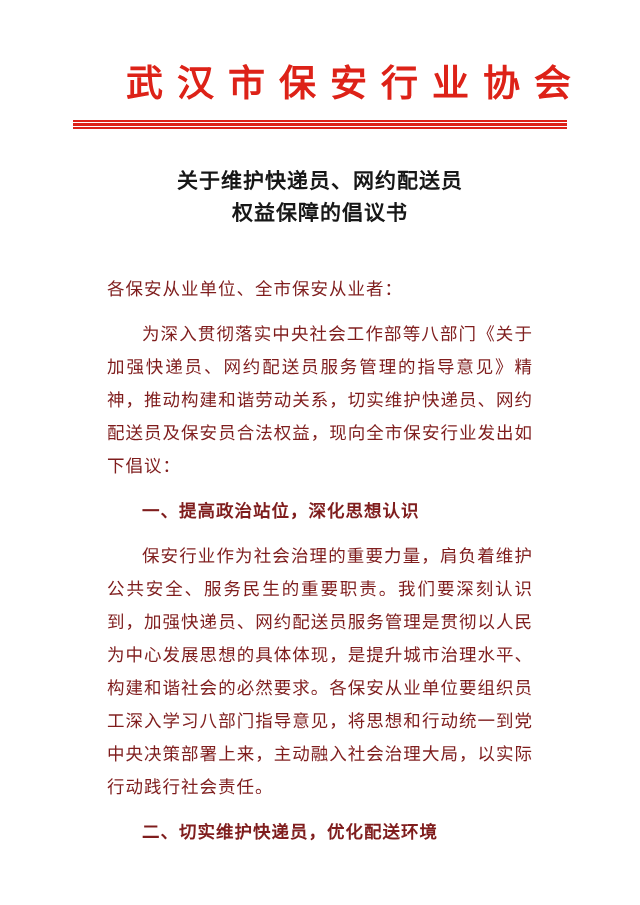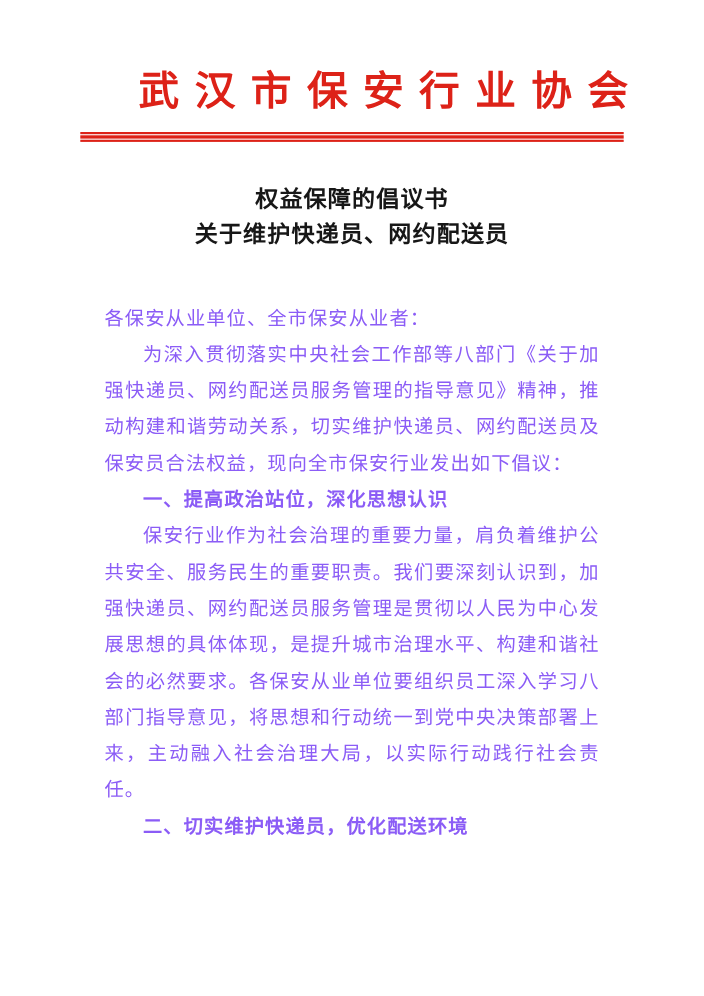--- a/index.html
+++ b/index.html
@@ -53,24 +53,24 @@
     color: #171717;
     letter-spacing: 1px;
   }
   .doc-title span { display: block; }
   
   .doc-body {
     width: 450px;
     margin: 44px auto 0;
   }
   .doc-body p {
-    margin: 0;
+    margin: 12px;
     font-size: 17.5px;
     line-height: 33px;
-    color: #8b5cf6;
+    color: #7f1d1d;
     letter-spacing: 1px;
     text-align: justify;
     text-justify: inter-ideograph;
   }
   .salutation { text-indent: 0; }
   .para { text-indent: 2em; }
   .sec-heading {
     font-family: "Liberation Sans", "DejaVu Sans", sans-serif;
     font-weight: 700;
     color: #1c1c1c;
@@ -87,22 +87,22 @@
   <header>
     <div class="org-name">武汉市保安行业协会</div>
     <div class="head-rule">
       <div class="bar-thin"></div>
       <div class="bar-thick"></div>
       <div class="bar-thin"></div>
     </div>
   </header>
 
   <h1 class="doc-title">
+    <span>关于维护快递员、网约配送员</span>
     <span>权益保障的倡议书</span>
-    <span>关于维护快递员、网约配送员</span>
   </h1>
 
   <main class="doc-body">
     <p class="salutation">各保安从业单位、全市保安从业者：</p>
 
     <p class="para">为深入贯彻落实中央社会工作部等八部门《关于加强快递员、网约配送员服务管理的指导意见》精神，推动构建和谐劳动关系，切实维护快递员、网约配送员及保安员合法权益，现向全市保安行业发出如下倡议：</p>
 
     <p class="sec-heading">一、提高政治站位，深化思想认识</p>
 
     <p class="para">保安行业作为社会治理的重要力量，肩负着维护公共安全、服务民生的重要职责。我们要深刻认识到，加强快递员、网约配送员服务管理是贯彻以人民为中心发展思想的具体体现，是提升城市治理水平、构建和谐社会的必然要求。各保安从业单位要组织员工深入学习八部门指导意见，将思想和行动统一到党中央决策部署上来，主动融入社会治理大局，以实际行动践行社会责任。</p>

